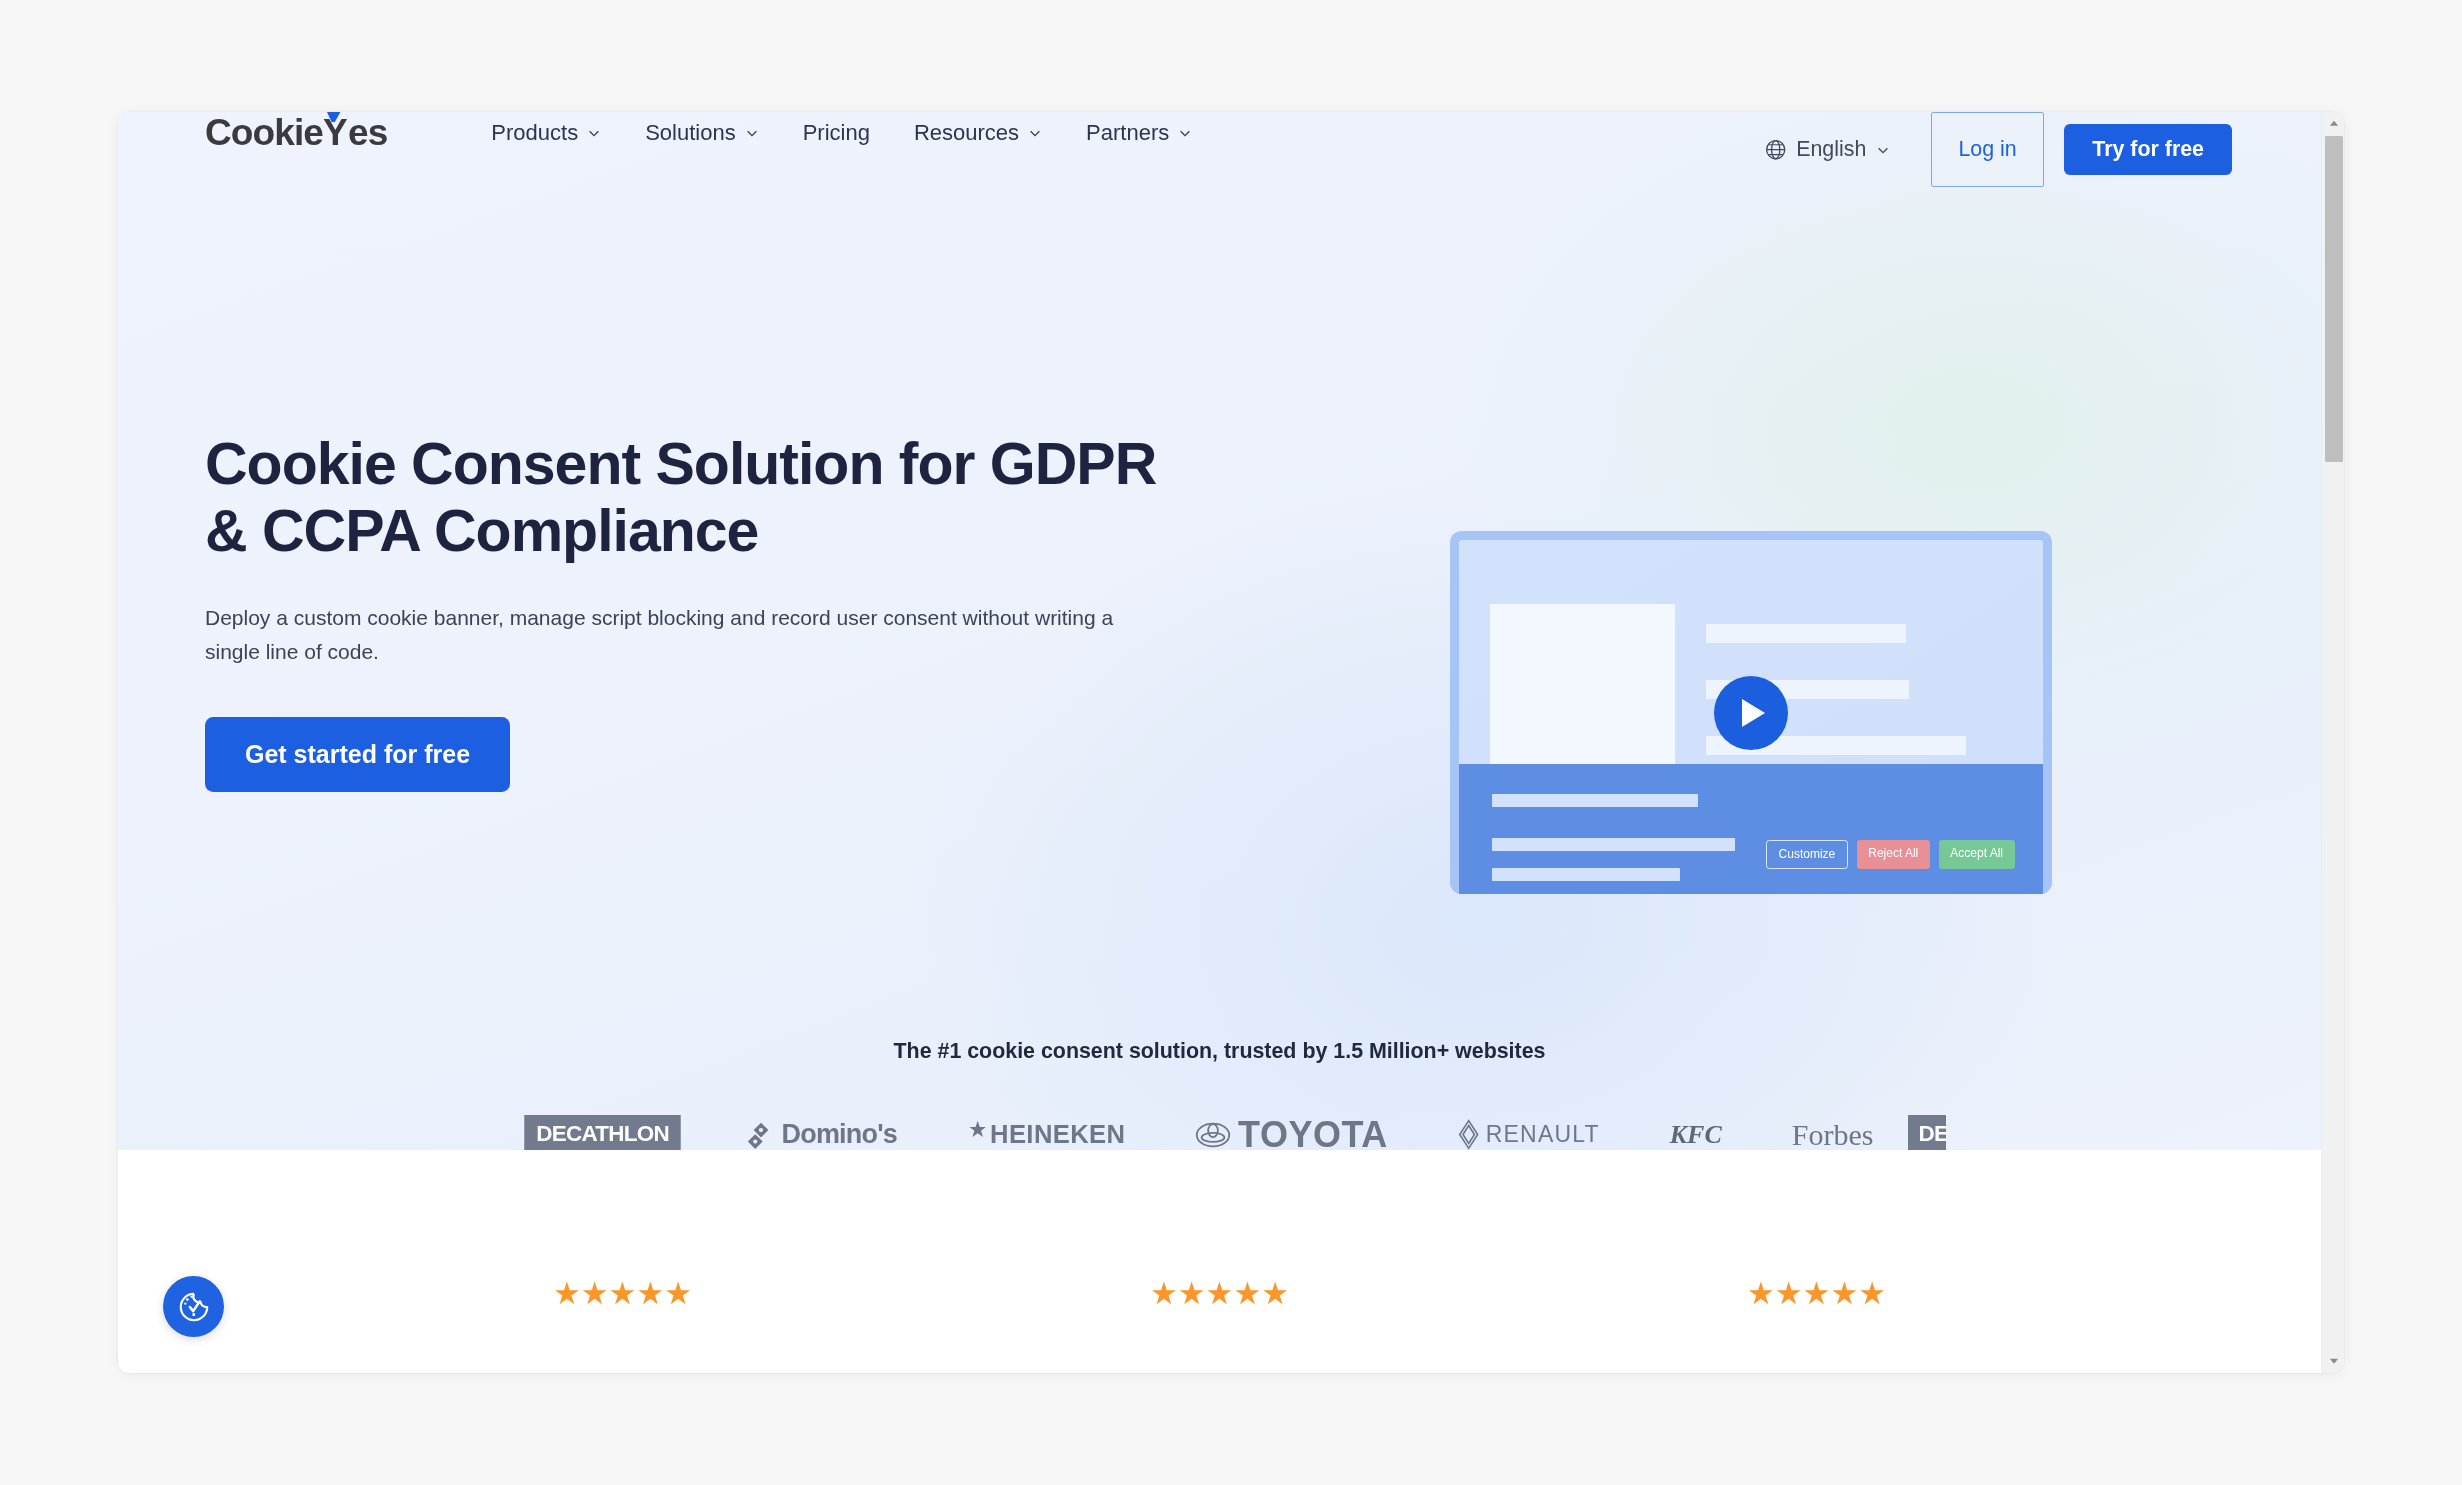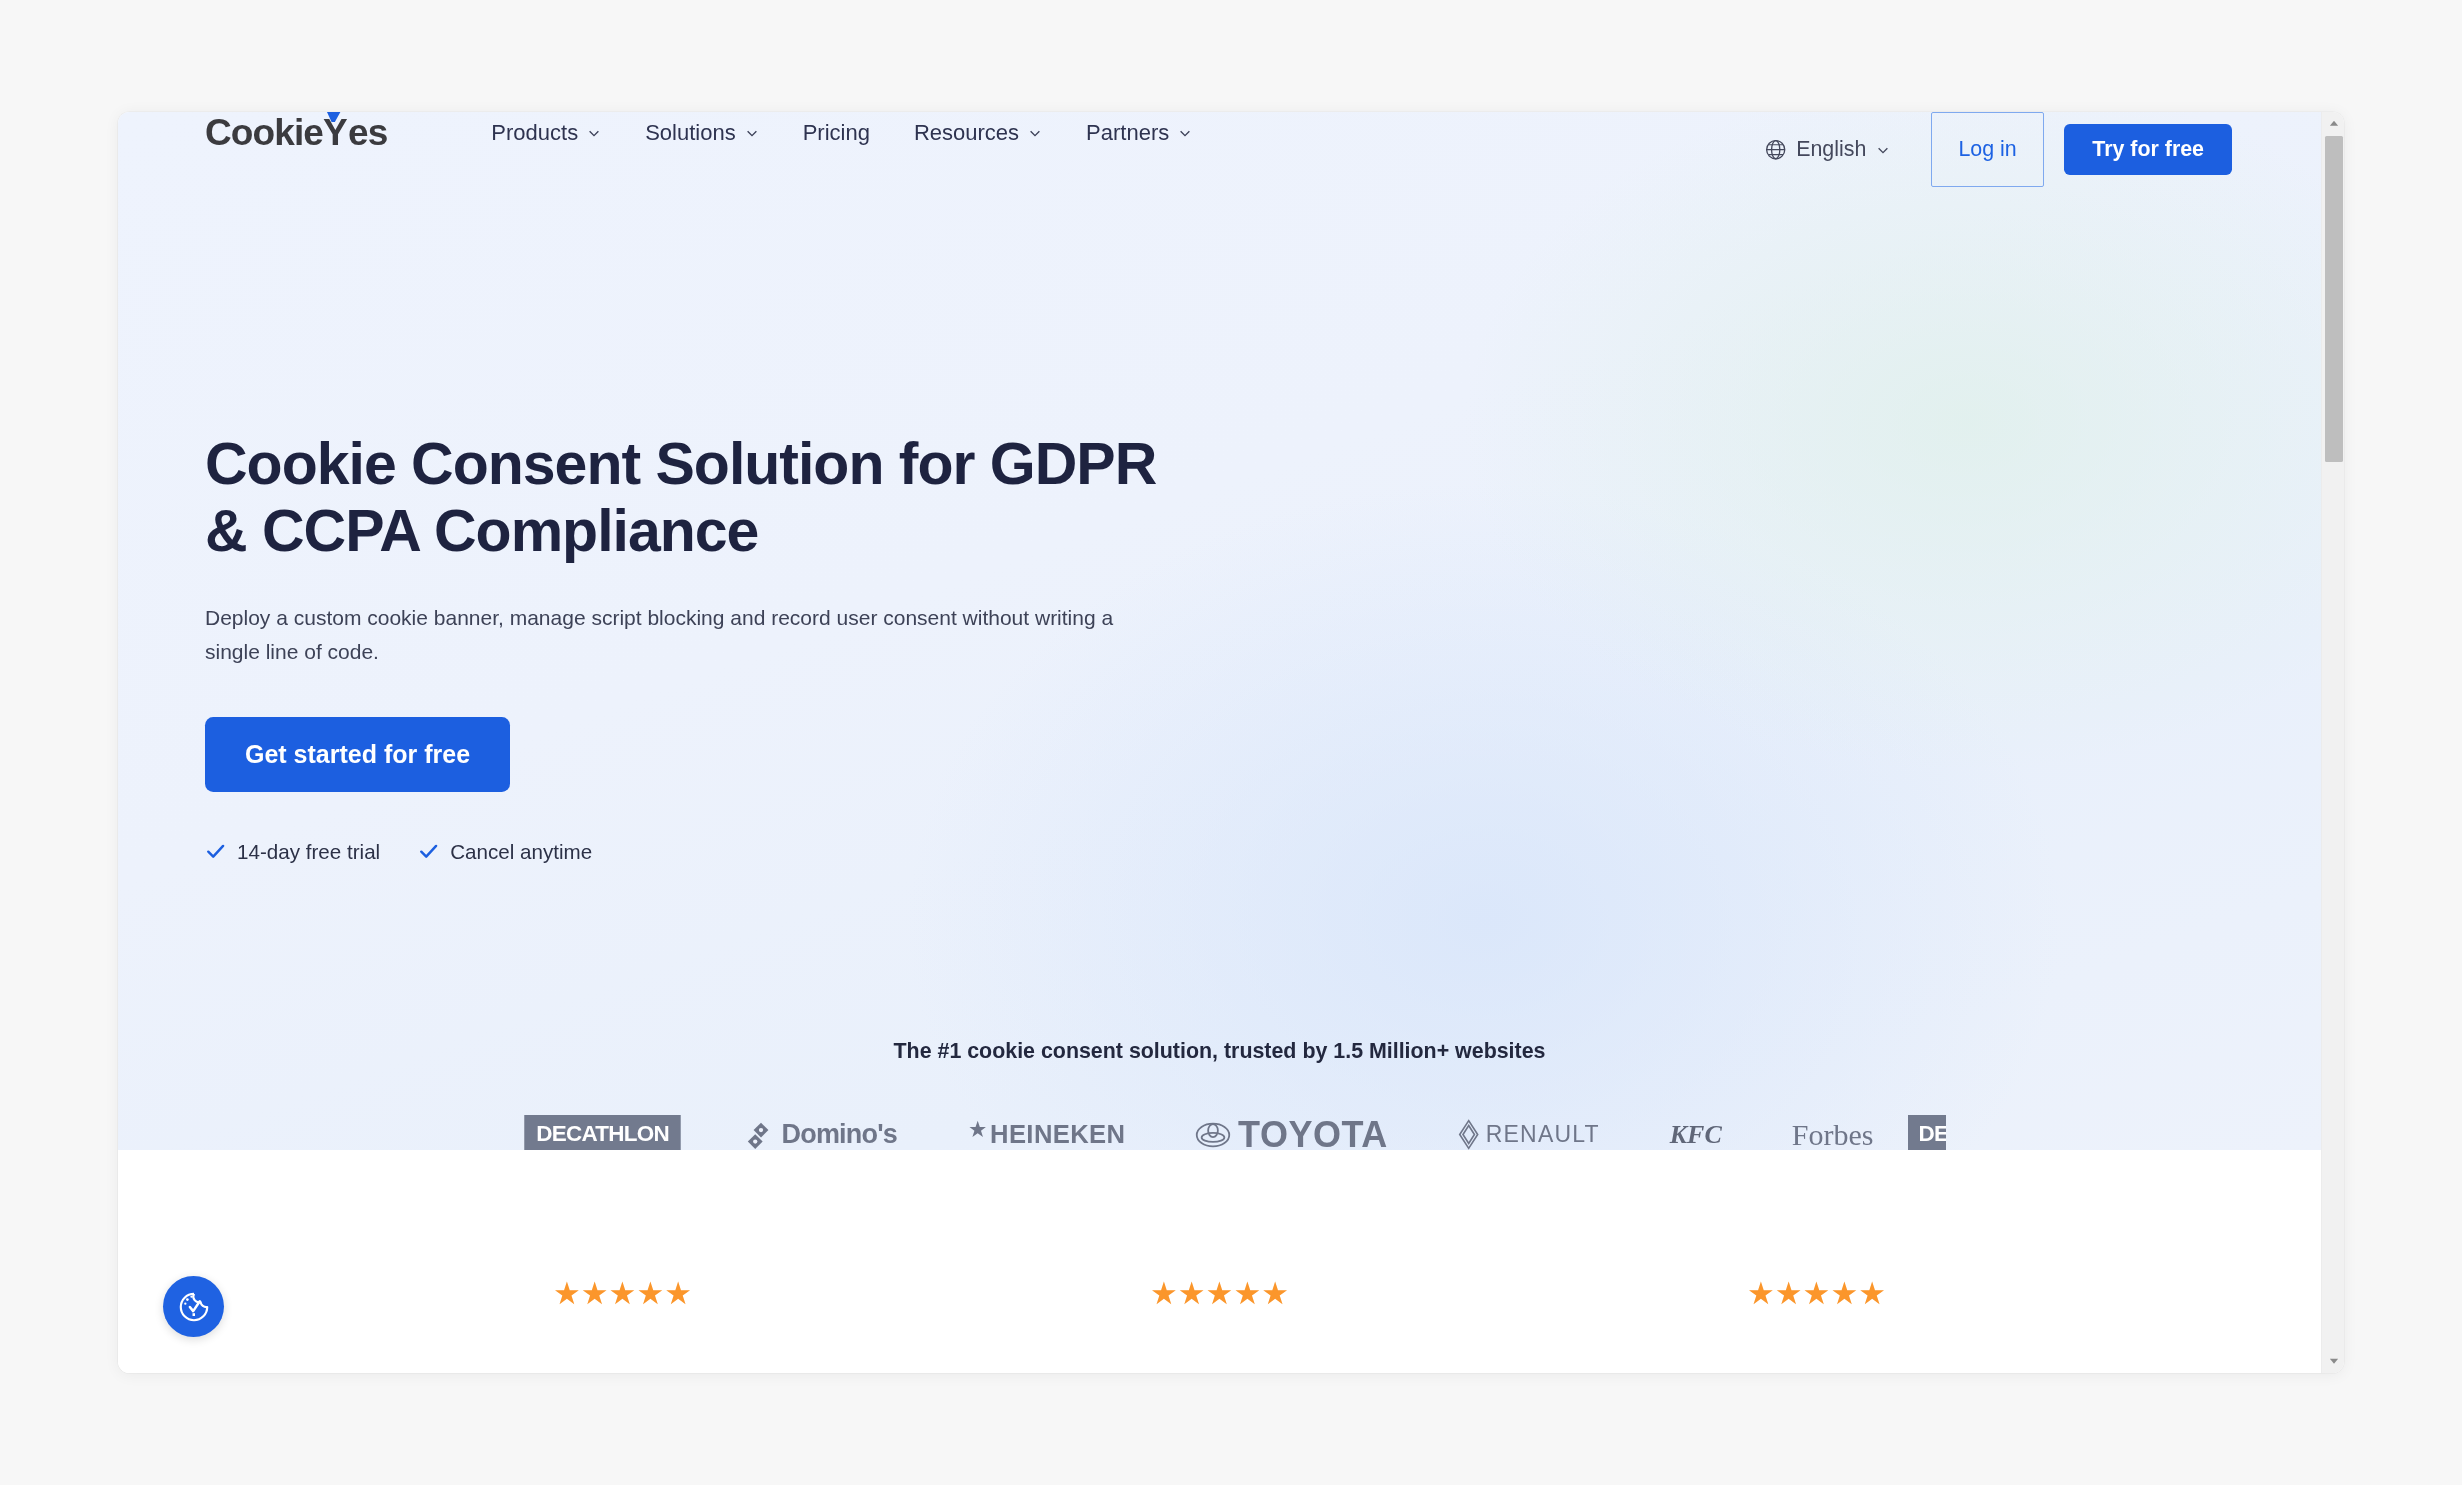--- a/index.html
+++ b/index.html
@@ -466,36 +466,46 @@
             <button class="btn-login">Log in</button>
             <button class="btn-try">Try for free</button>
           </div>
         </header>
 
         <div class="hero-inner">
           <div class="hero-left">
             <h1 class="hero-title">Cookie Consent Solution for GDPR &amp; CCPA Compliance</h1>
             <p class="hero-sub">Deploy a custom cookie banner, manage script blocking and record user consent without writing a single line of code.</p>
             <button class="btn-cta">Get started for free</button>
-            <div class="trust-row">
-              <div class="trust-item">
-                <svg class="tick" viewBox="0 0 26 26">
-                    <path d="M4 13 L10 19 L22 6" stroke="#1c5fe0" stroke-width="3" fill="none" stroke-linecap="round" stroke-linejoin="round"></path>
-                  </svg>
-                <span>14-day free trial</span>
+          </div>
+
+          <div class="hero-right">
+            <div class="mockup">
+              <div class="mockup-screen">
+                <div class="mk-card"></div>
+                <div class="mk-line mk-l1"></div>
+                <div class="mk-line mk-l2"></div>
+                <div class="mk-line mk-l3"></div>
+
+                <div class="mk-banner">
+                  <div class="mk-bline mk-b1"></div>
+                  <div class="mk-bline mk-b2"></div>
+                  <div class="mk-bline mk-b3"></div>
+                  <div class="mk-btns">
+                    <div class="mk-btn customize">Customize</div>
+                    <div class="mk-btn reject">Reject All</div>
+                    <div class="mk-btn accept">Accept All</div>
+                  </div>
+                </div>
               </div>
-              <div class="trust-item">
-                <svg class="tick" viewBox="0 0 26 26">
-                    <path d="M4 13 L10 19 L22 6" stroke="#1c5fe0" stroke-width="3" fill="none" stroke-linecap="round" stroke-linejoin="round"></path>
-                  </svg>
-                <span>Cancel anytime</span>
+              <div class="play-btn">
+                <div class="play-tri"></div>
               </div>
             </div>
           </div>
-
         </div>
 
         <div class="trusted">
           <div class="trusted-text">The #1 cookie consent solution, trusted by 1.5 Million+ websites</div>
           <div class="logo-strip">
             <div class="brand">
               <span class="brand-decathlon">DECATHLON</span>
             </div>
             <div class="brand">
               <svg width="28" height="28" viewBox="0 0 34 34" style="margin-right:6.6px">

